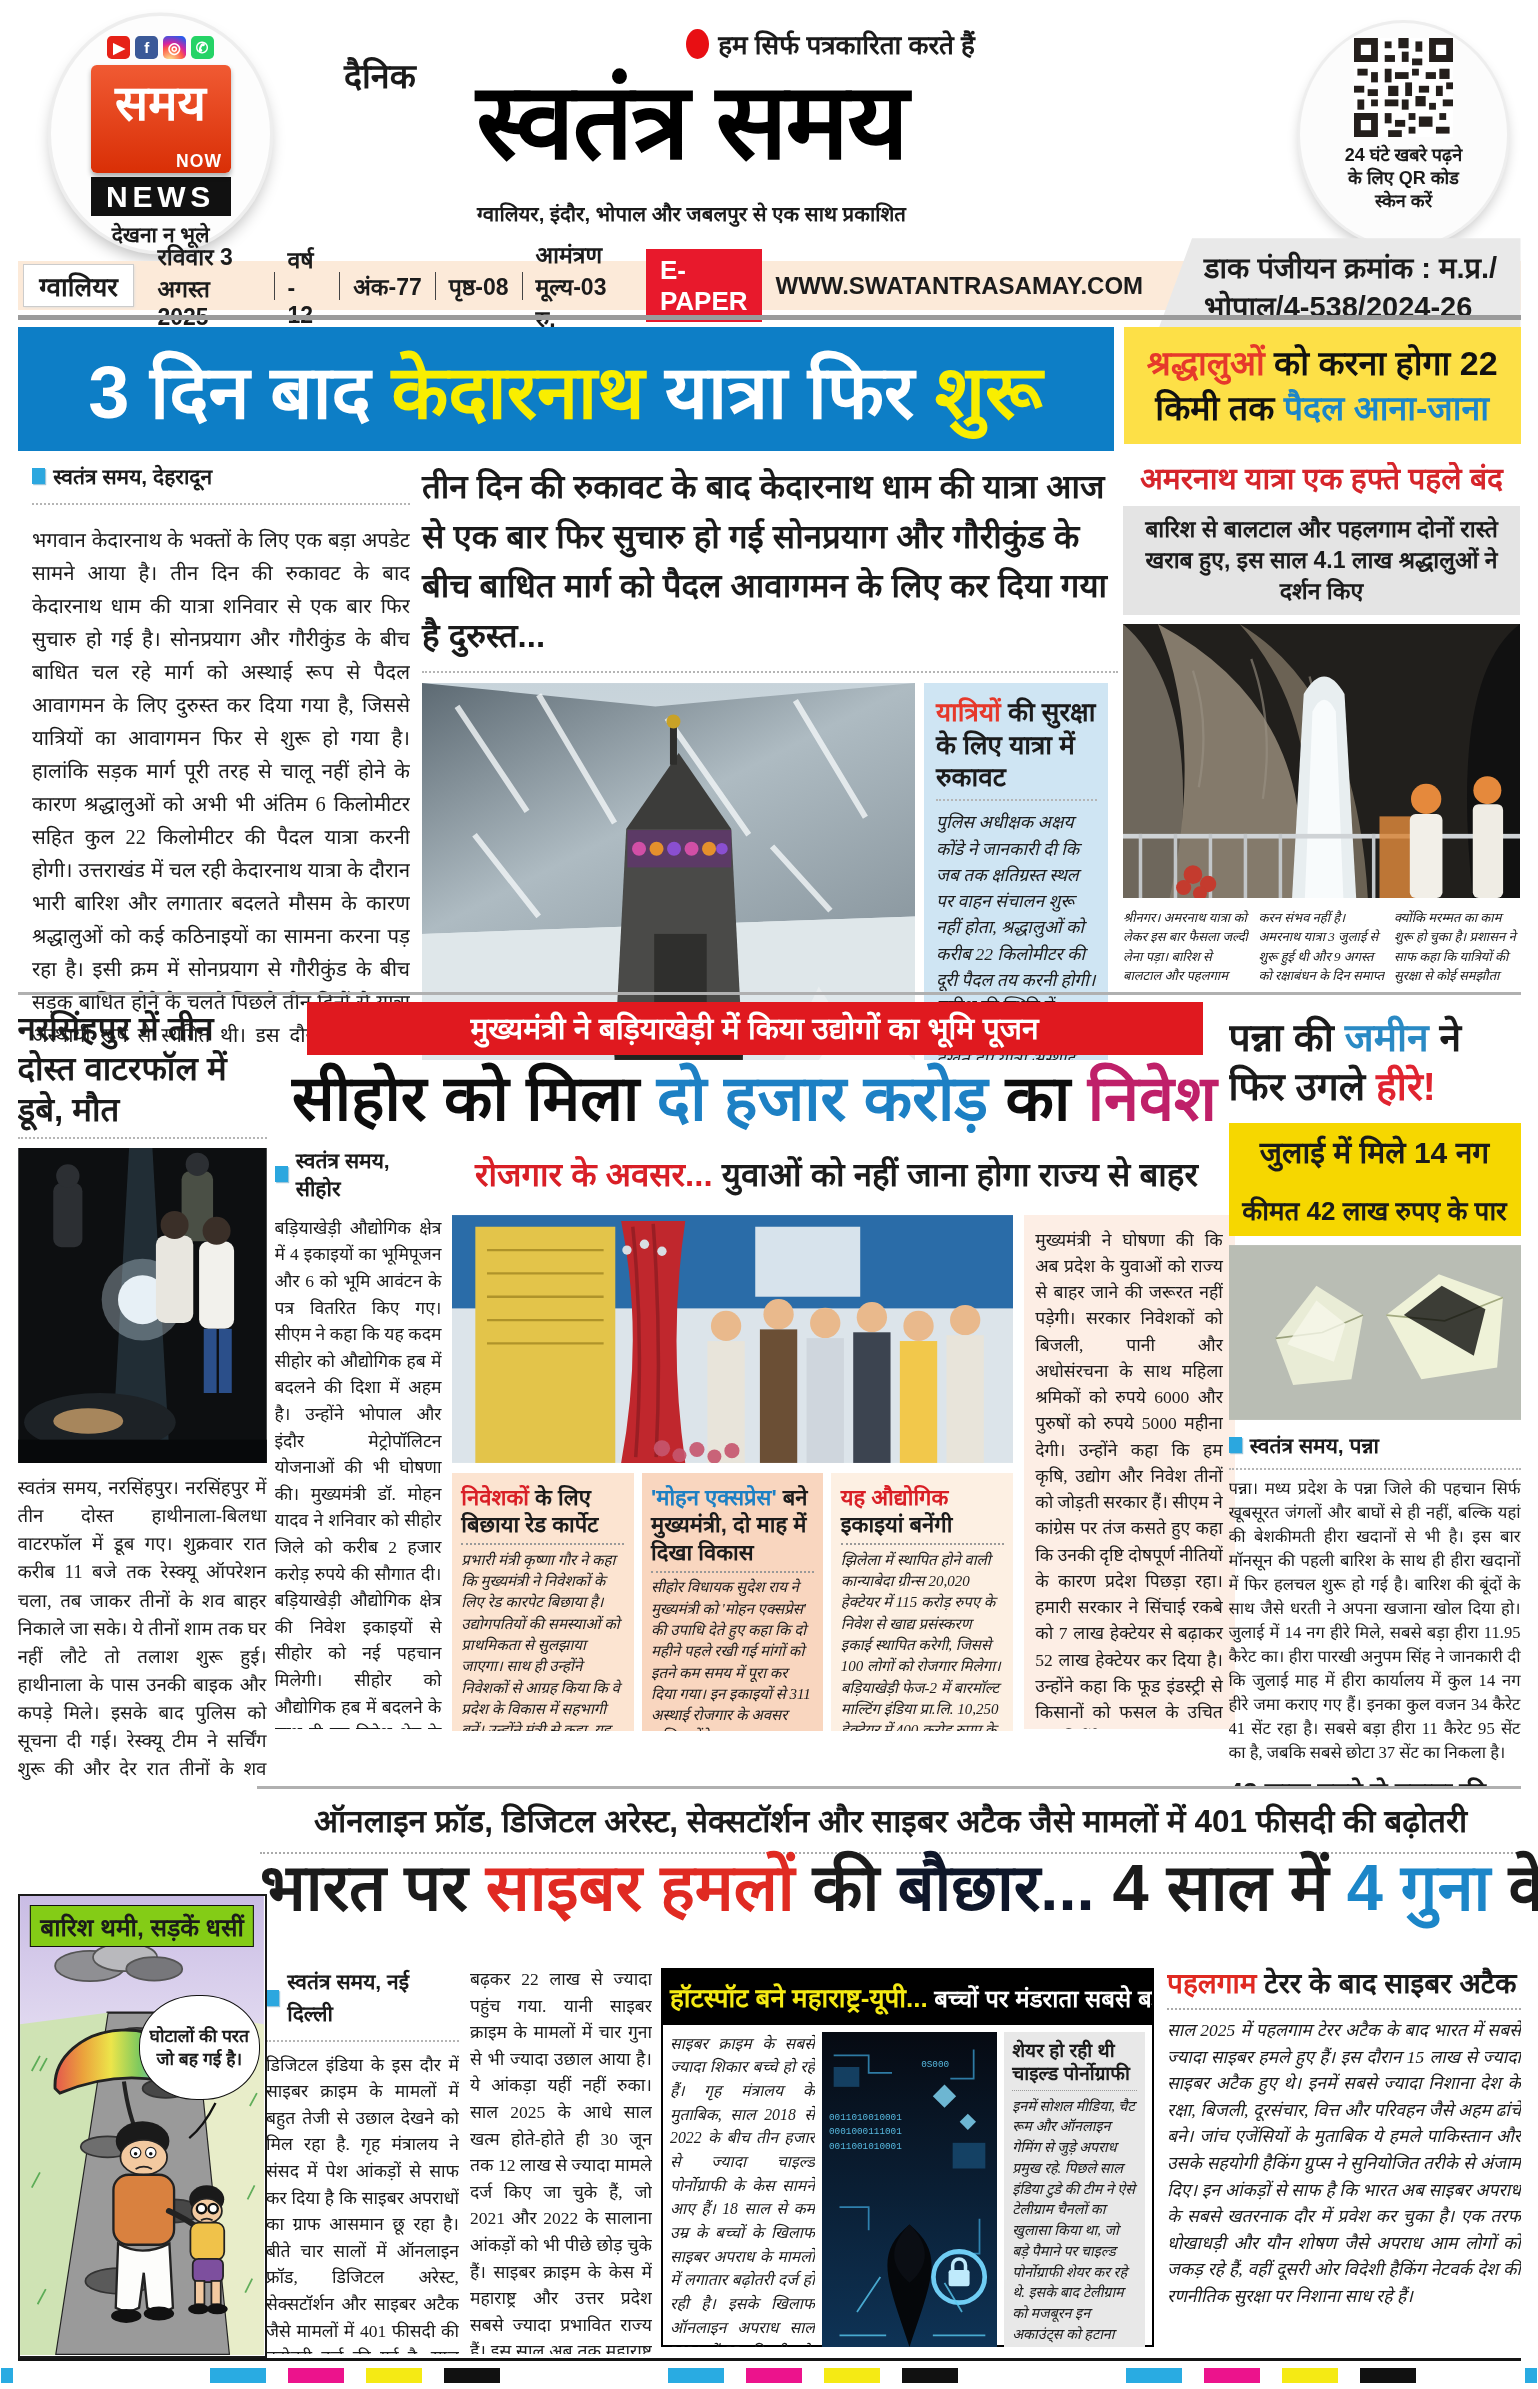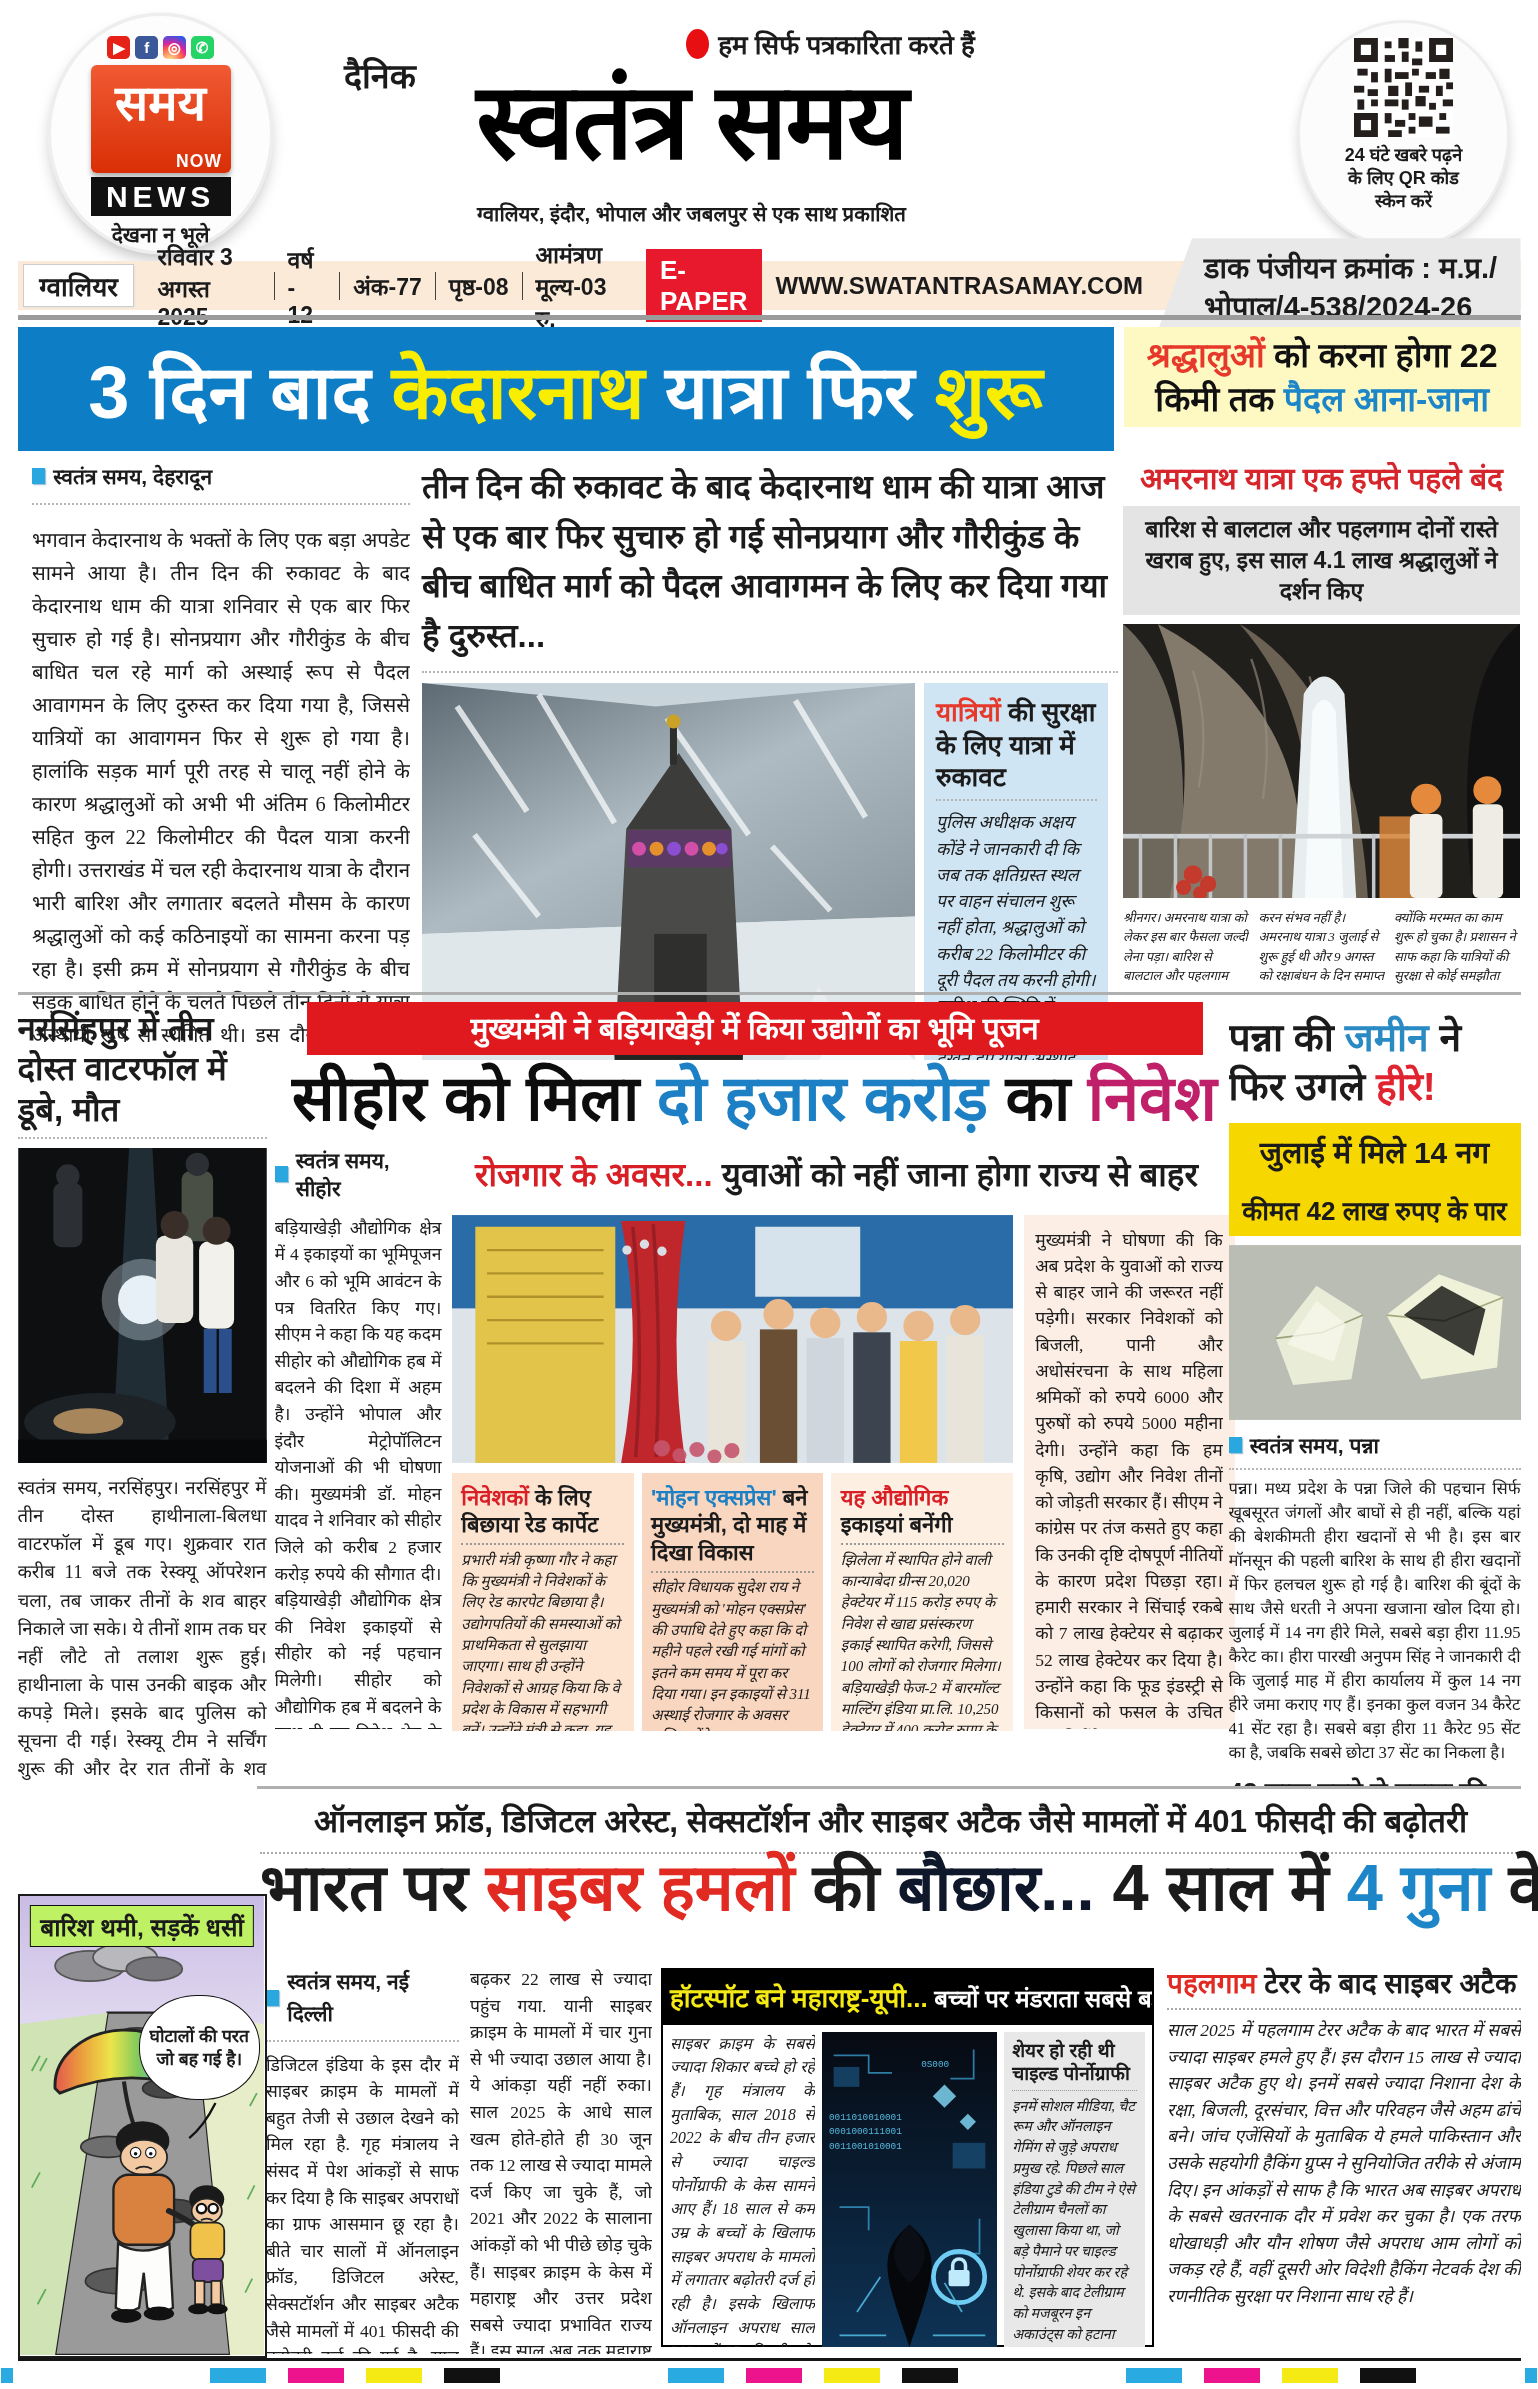--- a/index.html
+++ b/index.html
@@ -38,21 +38,21 @@
   .dsep{width:0;border-left:1.8px solid #444;height:28px;}
   .epchip{background:#e8192c;color:#fff;font-weight:900;font-size:26px;padding:5.8px 14px;margin-left:5.8px;}
   .web{font-weight:900;font-size:24px;padding:0 14px;}
   .postal{margin-left:auto;background:#e9e9e9;font-weight:bold;font-size:29px;padding:8.2px 15px 8.2px 47px;
       clip-path:polygon(35px 0,100% 0,100% 100%,0 100%);}
   .grule{left:17.5px;top:315px;right:17.5px;height:4.7px;background:#9b9b9b;}
   
   .band-blue{left:17.5px;top:327px;width:1096px;height:124px;background:#0d7ec6;display:flex;align-items:center;justify-content:center;}
   .band-blue .t{font:900 74px "Liberation Sans",sans-serif;color:#fff;white-space:nowrap;}
   .band-blue .y{color:#f9ee00;}
-  .band-side{left:1124px;top:327px;right:17.5px;height:100px;background:#fef9c3;display:flex;flex-direction:column;justify-content:center;text-align:center;}
+  .band-side{left:1124px;top:327px;right:17.5px;height:117px;background:#fde047;display:flex;flex-direction:column;justify-content:center;text-align:center;}
   .band-side .l{font:800 34px/1.3 "Liberation Sans",sans-serif;color:#111;}
   .band-side .r{color:#e6392b;}
   .band-side .b{color:#1d86c8;}
   
   .leadwrap{left:32px;top:462px;width:1489px;height:525px;}
   .leadbody{left:0;top:3.5px;width:378px;height:518px;overflow:hidden;font-size:20.4px;line-height:1.62;}
   .standfirst{font:bold 33px/1.5 "Liberation Sans",sans-serif;padding-bottom:10.5px;}
   .imgrow{display:flex;gap:9.3px;margin-top:10.5px;}
   .safety{width:184px;background:#cfe5f3;padding:13px 11.7px;box-sizing:border-box;height:377px;overflow:hidden;}
   .safety h3{margin:0 0 5.8px;font:bold 26px/1.25 "Liberation Sans",sans-serif;}
@@ -109,21 +109,21 @@
   .hcol{width:145px;font-size:15.8px;line-height:1.5;font-style:italic;overflow:hidden;}
   .gpanel{flex:1;background:#e8e8e8;padding:8.2px;overflow:hidden;}
   .gpanel h4{margin:0 0 3.5px;font:bold 19px/1.2 "Liberation Sans",sans-serif;border-bottom:1.8px dotted #999;padding-bottom:4.7px;}
   .gpanel p{margin:4.7px 0 8.2px;font-size:14.3px;line-height:1.45;font-style:italic;}
   .pahal{left:1167px;width:354px;}
   .pahalh{font:bold 28px/1.25 "Liberation Sans",sans-serif;border-bottom:2.3px dotted #aaa;padding-bottom:7px;margin-bottom:7px;}
   .pahalh .r{color:#e02a22;}
   .pahal .txt{font-style:italic;}
   
   .cartoon{left:17.5px;top:1894px;width:249px;height:464px;border:2.3px solid #1a1a1a;box-sizing:border-box;overflow:hidden;}
-  .ctitle{position:absolute;left:50%;transform:translateX(-50%);top:9.3px;background:#bef264;border:1.8px solid #111;
+  .ctitle{position:absolute;left:50%;transform:translateX(-50%);top:9.3px;background:#84cc16;border:1.8px solid #111;
       padding:3.5px 9.3px;font:bold 24.5px "Liberation Sans",sans-serif;white-space:nowrap;z-index:3;}
   .cbubble{position:absolute;right:4.7px;top:99px;width:121px;height:105px;background:#fff;border:1.8px solid #111;
       border-radius:48%;z-index:3;display:flex;align-items:center;justify-content:center;text-align:center;
       font:bold 17.5px/1.3 "Liberation Sans",sans-serif;padding:4.7px;box-sizing:border-box;}
   .brule{left:17.5px;top:2358px;right:17.5px;height:2.9px;background:#151515;}
   .cmyk{top:2368px;display:flex;gap:22px;}
   .cmyk i{width:56px;height:15px;display:block;}
   .edge{top:2368px;width:11.7px;height:15px;background:#29abe2;}
 </style>
 </head>

